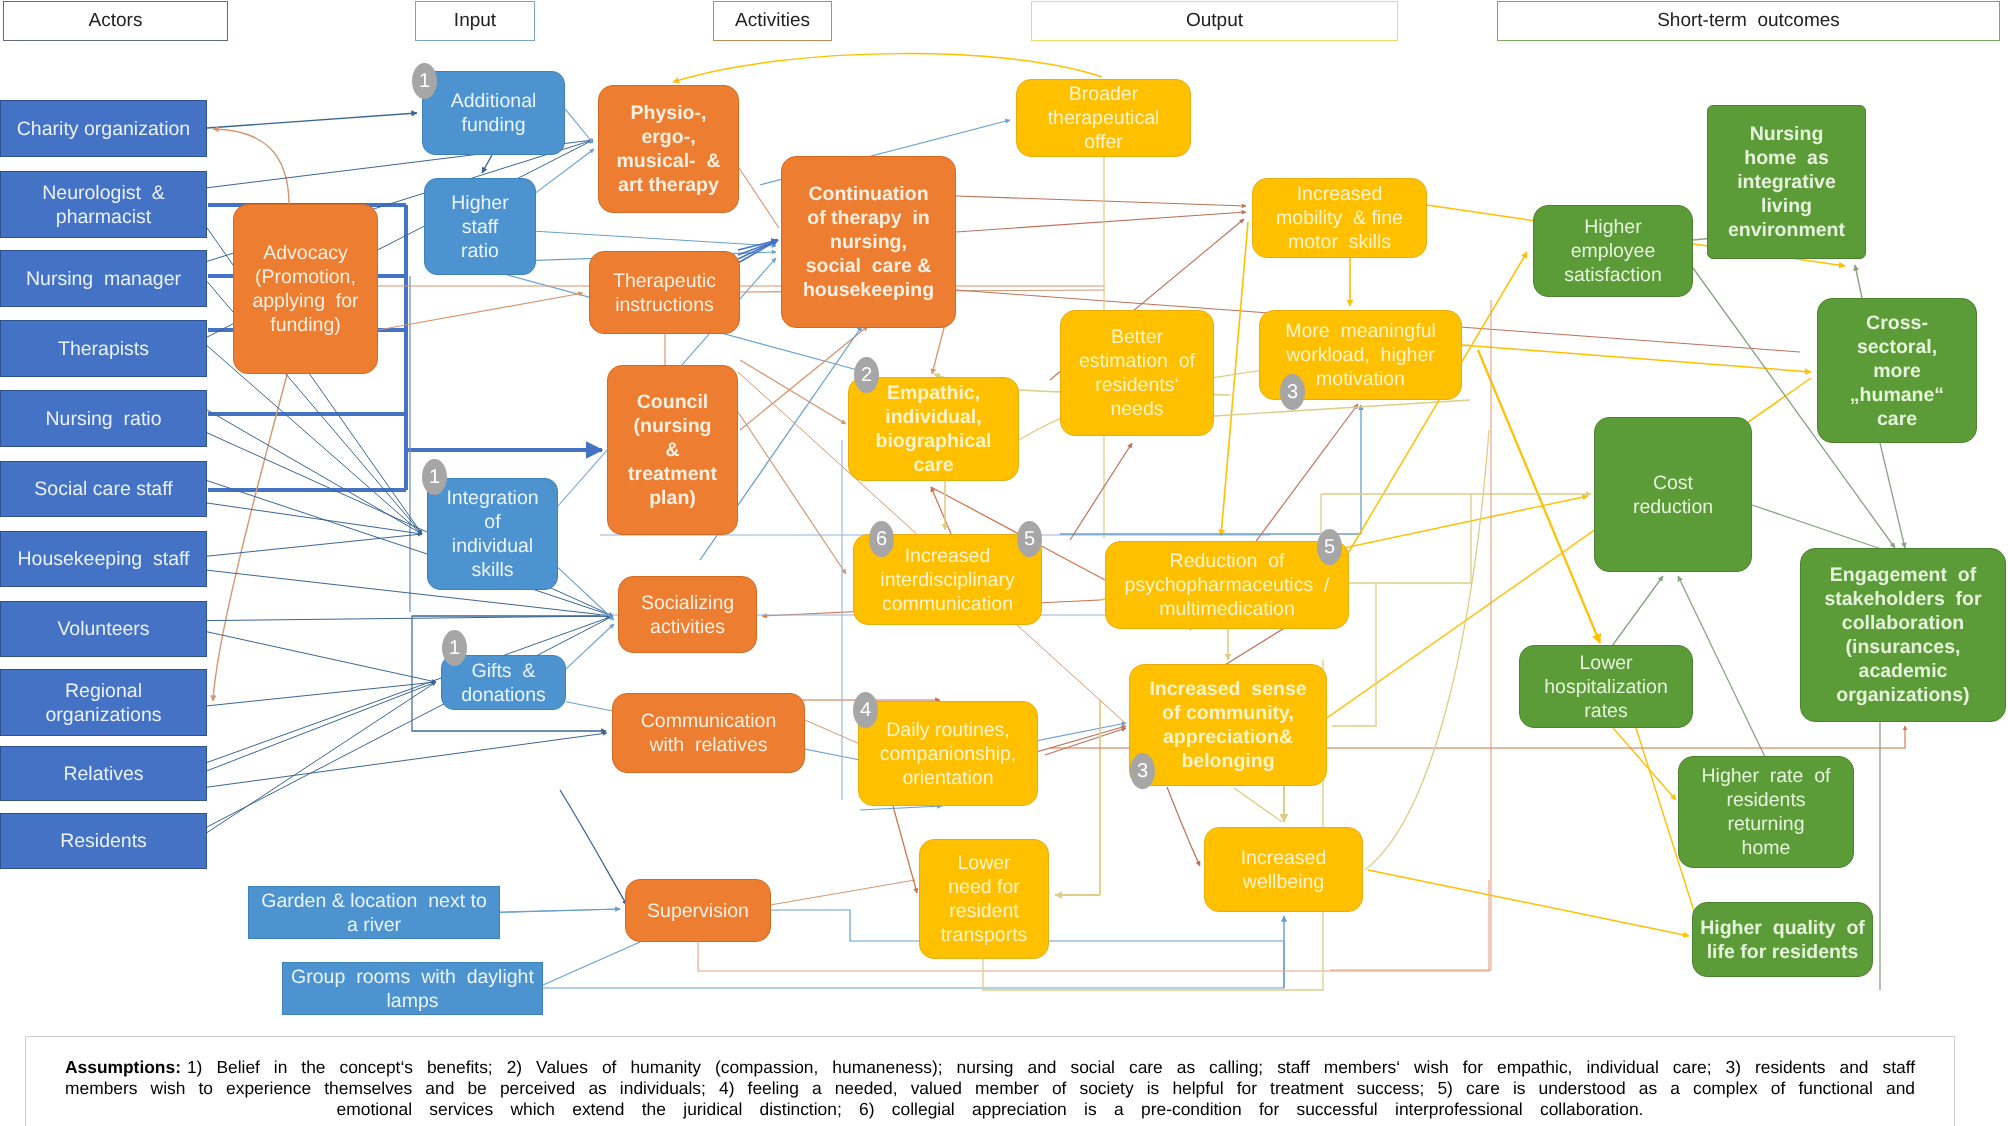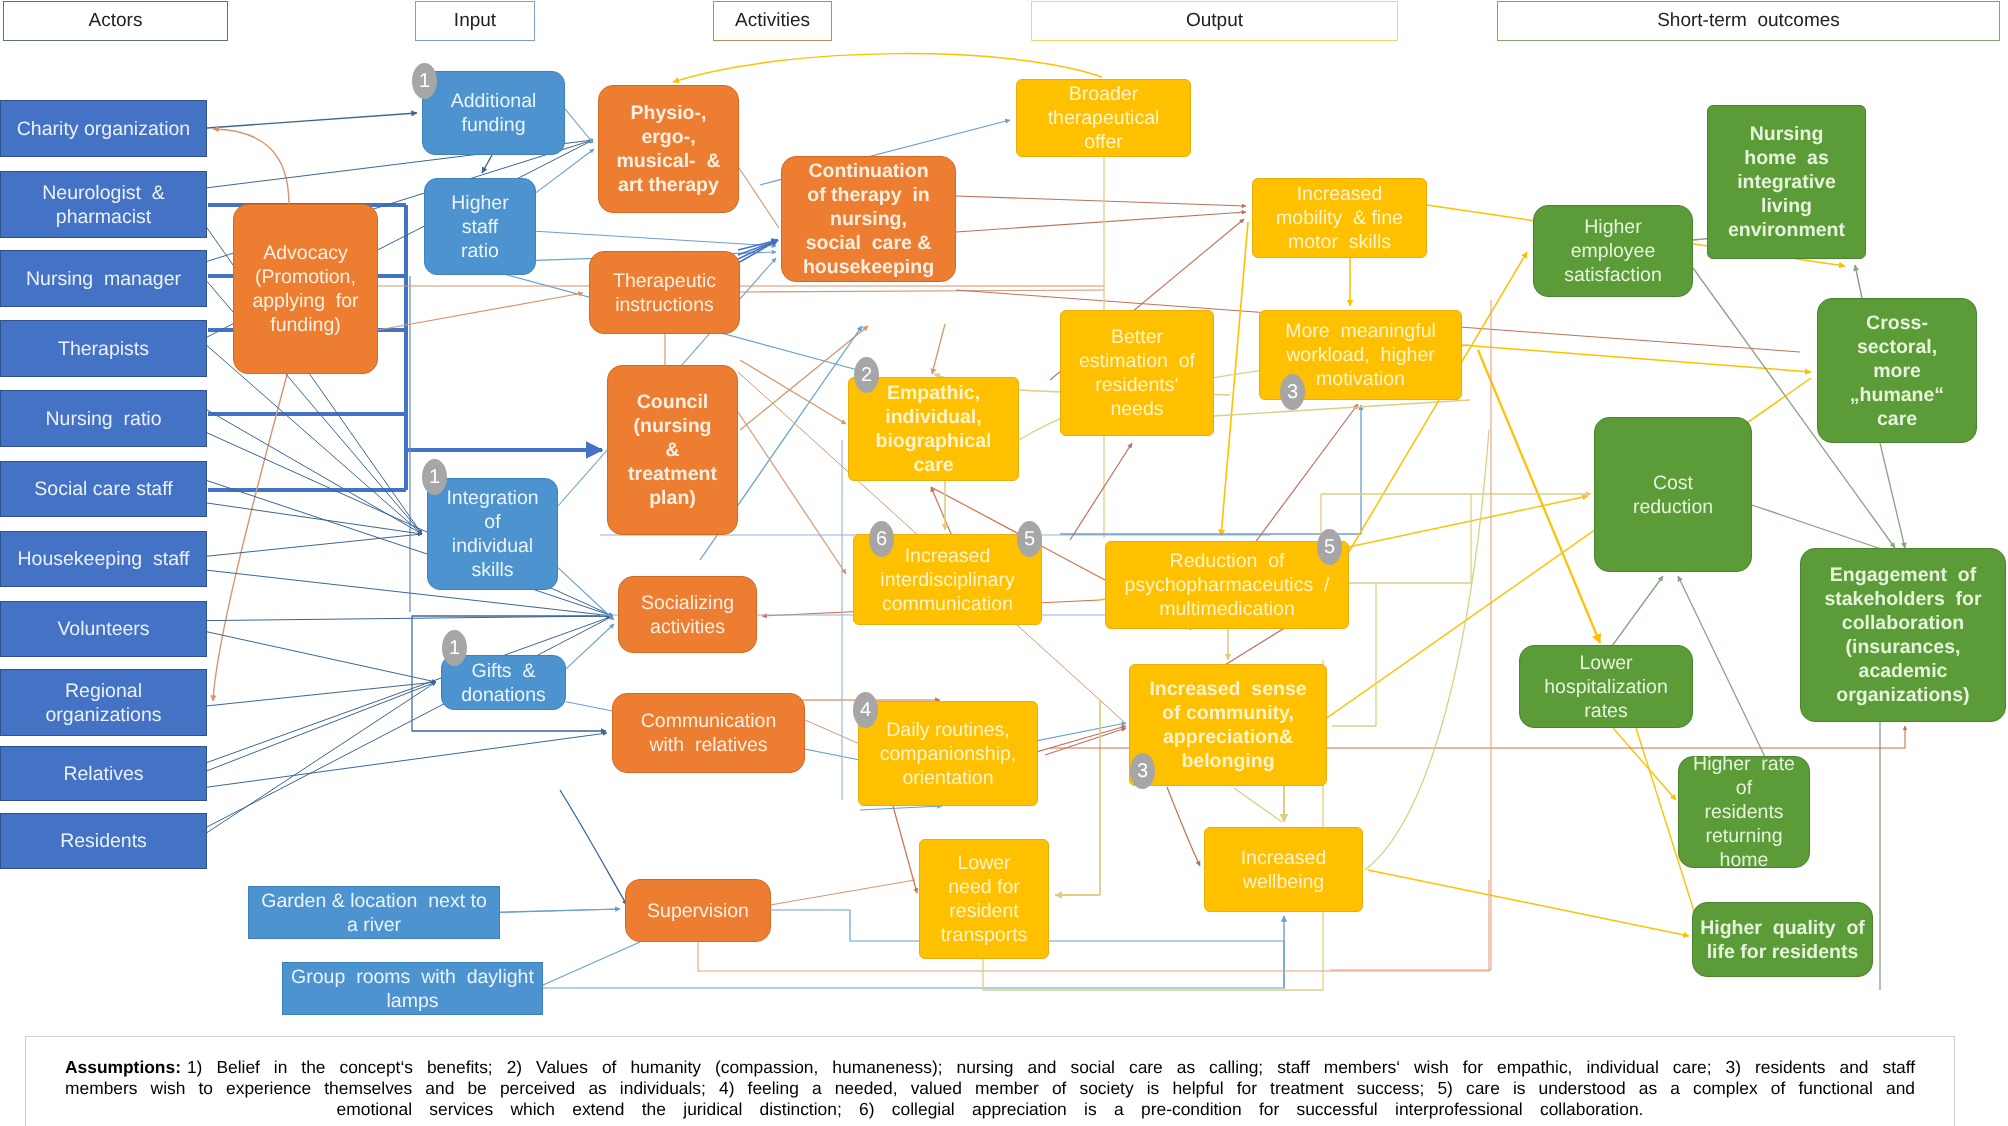--- a/index.html
+++ b/index.html
@@ -10,21 +10,21 @@
   .hdr{position:absolute;box-sizing:border-box;background:#fff;
        display:flex;align-items:center;justify-content:center;color:#222;font-size:19px;z-index:6;white-space:pre;}
   .node{position:absolute;box-sizing:border-box;display:flex;align-items:center;
         justify-content:center;text-align:center;color:#fff;line-height:24px;z-index:3;
         padding:0 3px;}
   .node .t{display:block;width:100%;white-space:pre-wrap;}
   .actor{background:#4472C4;border:1px solid #2F528F;font-size:19.5px;color:#EAF1FB;}
   .input{background:#4C93CF;border:1px solid #3E82BC;font-size:19.5px;border-radius:13px;color:#EAF4FC;}
   .inputsq{background:#4C93CF;border:1px solid #3E82BC;font-size:19.5px;color:#EAF4FC;}
   .activity{background:#ED7D31;border:1px solid #D46A22;font-size:19.5px;border-radius:15px;color:#FDF0E3;}
-  .output{background:#FFC000;border:1px solid #E8AE10;font-size:19.5px;border-radius:6px;color:#FFF4CE;}
+  .output{background:#FFC000;border:1px solid #E8AE10;font-size:19.5px;border-radius:15px;color:#FFF4CE;}
   .outcome{background:#5B9B38;border:1px solid #4C8330;font-size:19.5px;border-radius:15px;color:#E6F4DC;}
   .b{font-weight:bold;}
   .badge{position:absolute;width:25px;height:36px;border-radius:50%;background:#A6A6A6;
          color:#fff;font-size:20px;display:flex;align-items:center;justify-content:center;z-index:5;
          font-weight:normal;line-height:1;}
   #assume{position:absolute;left:25px;top:1036px;width:1930px;height:100px;box-sizing:border-box;
           border:1px solid #cfcfcf;background:#fff;z-index:6;}
   #assume p{margin:0;padding:0 39px;font-size:17.4px;line-height:21px;color:#000;
             text-align:justify;text-align-last:justify;white-space:normal;}
   #assume p.al:first-child{padding-top:20px;}
@@ -277,21 +277,21 @@
 (Promotion,
 applying  for
 funding)</span>
       </div>
       <div class="node activity b" id="n-physio" style="left: 598px; top: 85px; width: 141px; height: 128px;">
         <span class="t">Physio-,
 ergo-,
 musical-  &amp;
 art therapy</span>
       </div>
-      <div class="node activity b" id="n-contin" style="left: 781px; top: 156px; width: 175px; height: 126px; justify-content: center;">
+      <div class="node activity b" id="n-contin" style="left: 781px; top: 156px; width: 175px; height: 172px; justify-content: center;">
         <span class="t">Continuation
 of therapy  in
 nursing,
 social  care &amp;
 housekeeping</span>
       </div>
       <div class="node activity" id="n-therins" style="left: 589px; top: 251px; width: 151px; height: 83px;">
         <span class="t">Therapeutic
 instructions</span>
       </div>
@@ -407,21 +407,21 @@
 collaboration
 (insurances,
 academic
 organizations)</span>
       </div>
       <div class="node outcome" id="n-lowhosp" style="left: 1519px; top: 645px; width: 174px; height: 83px;">
         <span class="t">Lower
 hospitalization
 rates</span>
       </div>
-      <div class="node outcome" id="n-retrhome" style="left: 1678px; top: 756px; width: 132px; height: 112px;">
+      <div class="node outcome" id="n-retrhome" style="left: 1678px; top: 756px; width: 176px; height: 112px;">
         <span class="t">Higher  rate  of
 residents
 returning
 home</span>
       </div>
       <div class="node outcome" id="n-quality" style="left: 1692px; top: 902px; width: 181px; height: 75px; font-weight: bold;">
         <span class="t">Higher  quality  of
 life for residents</span>
       </div>
     </div>

